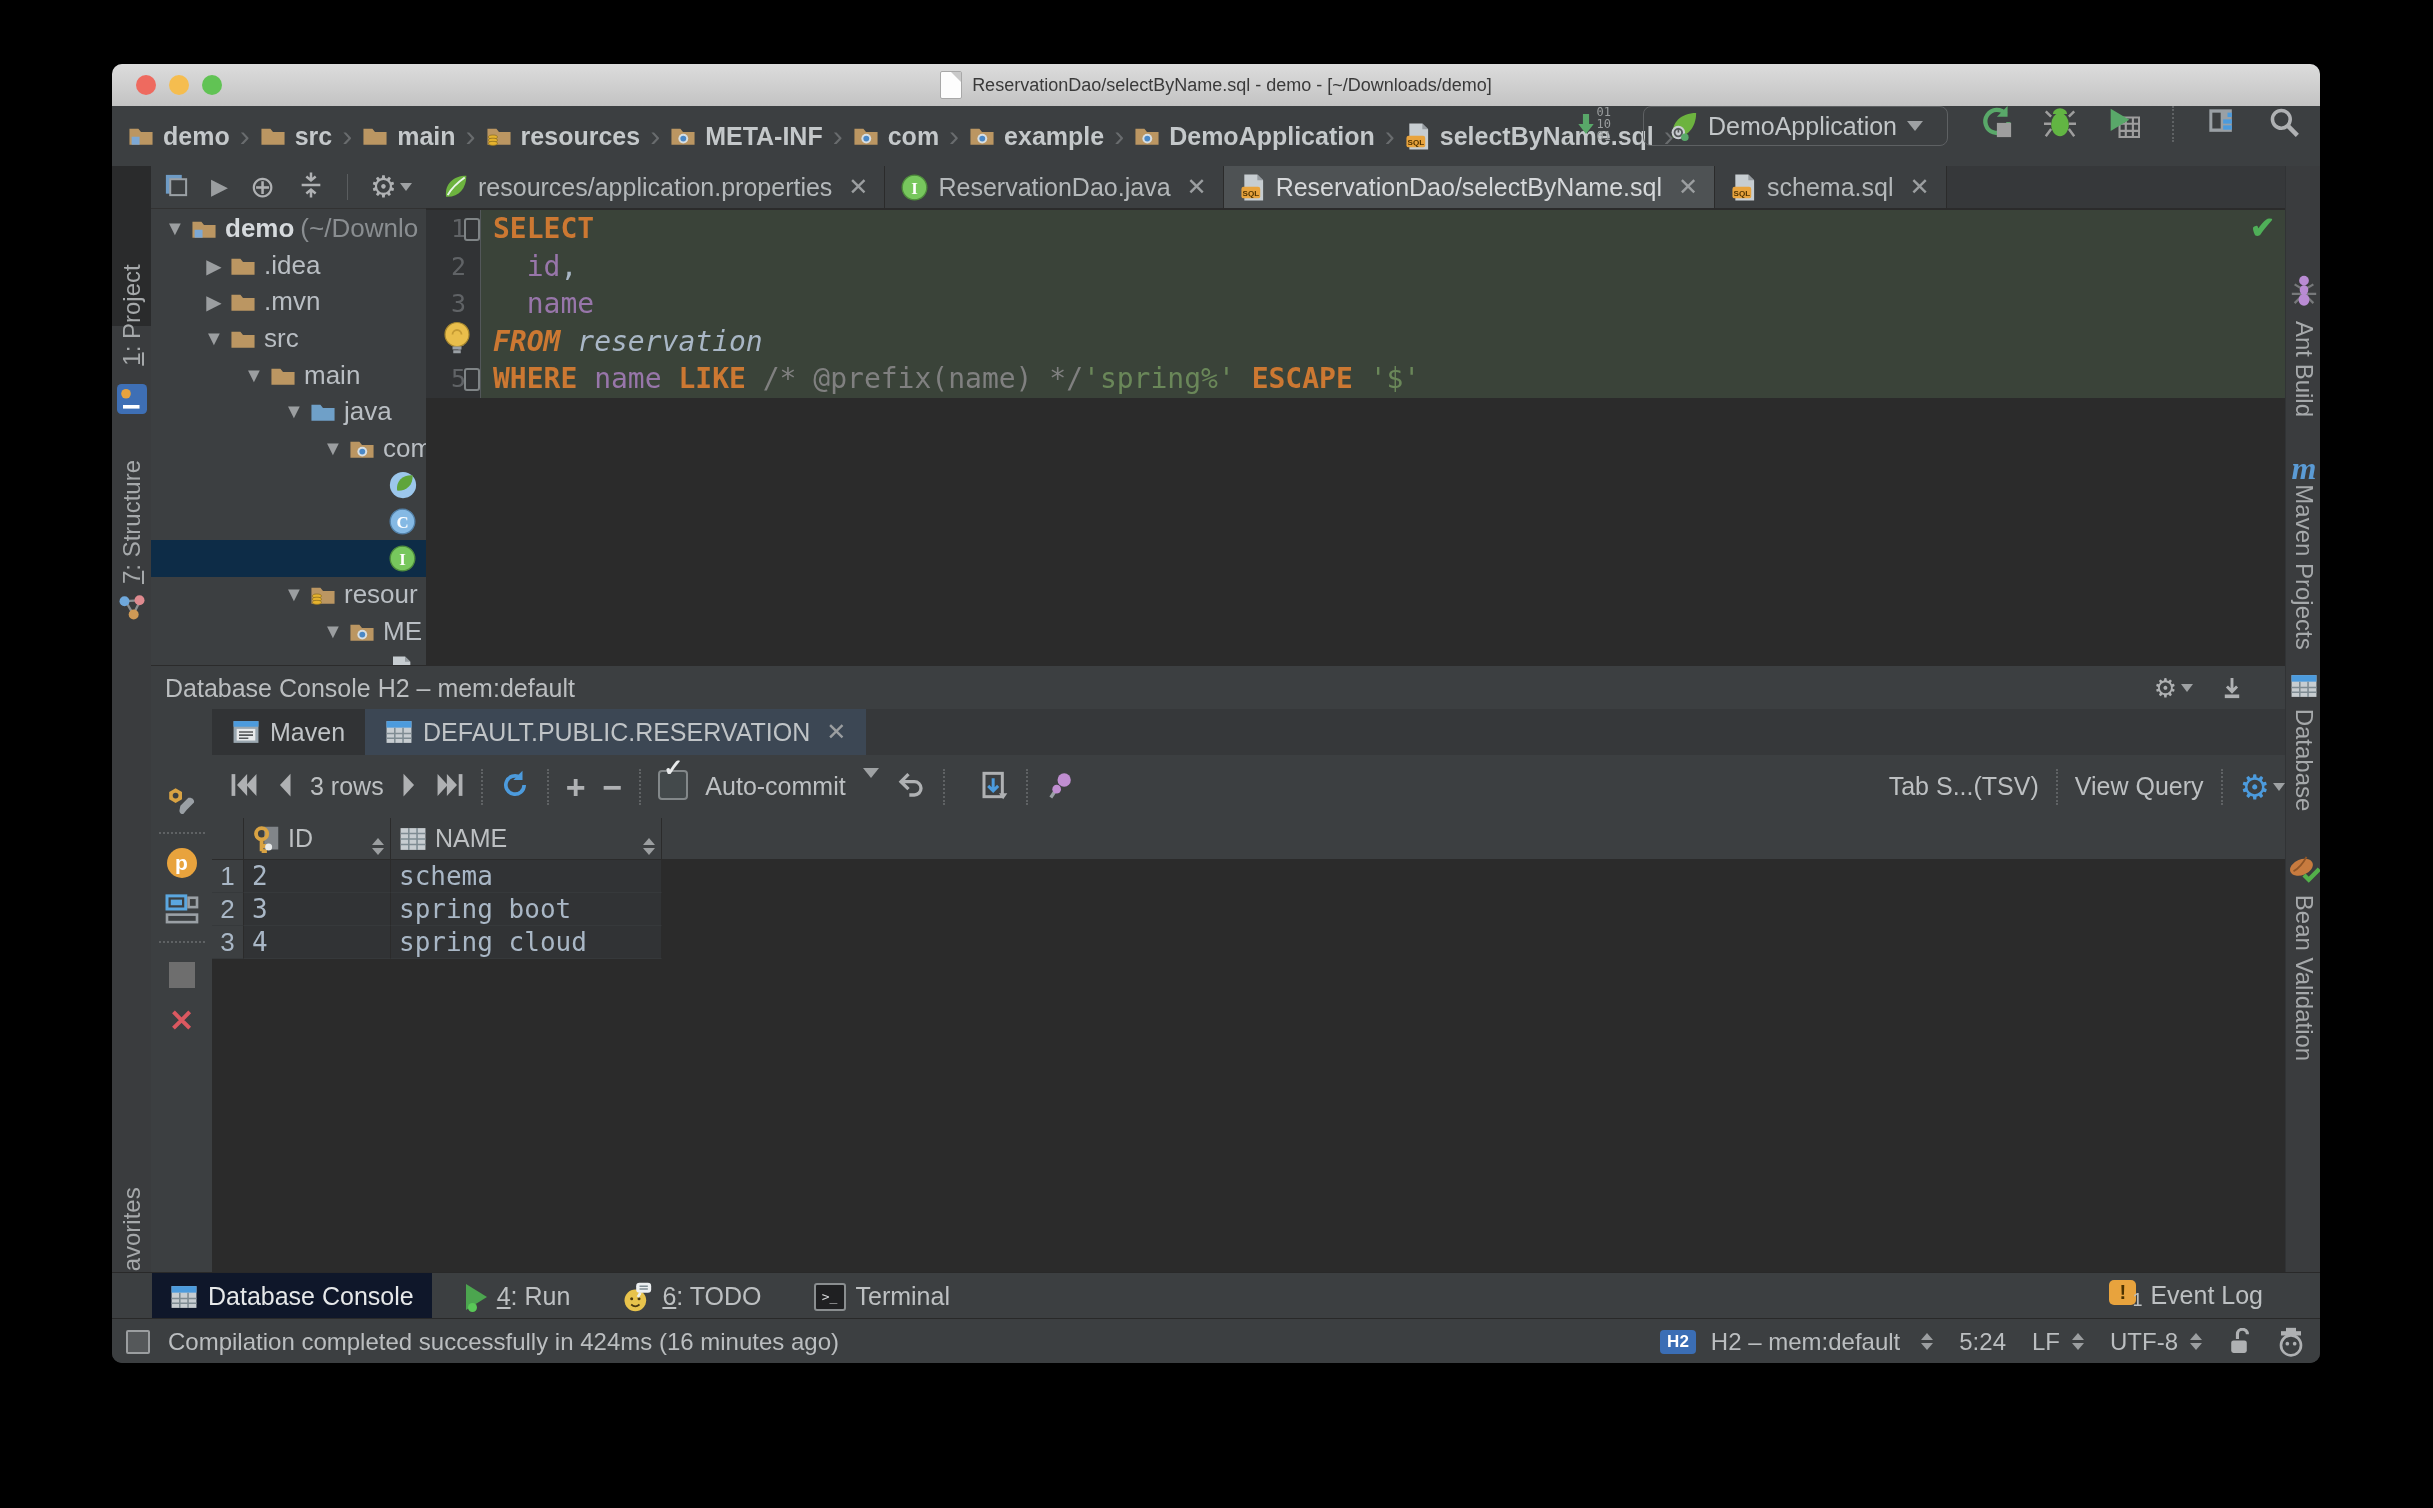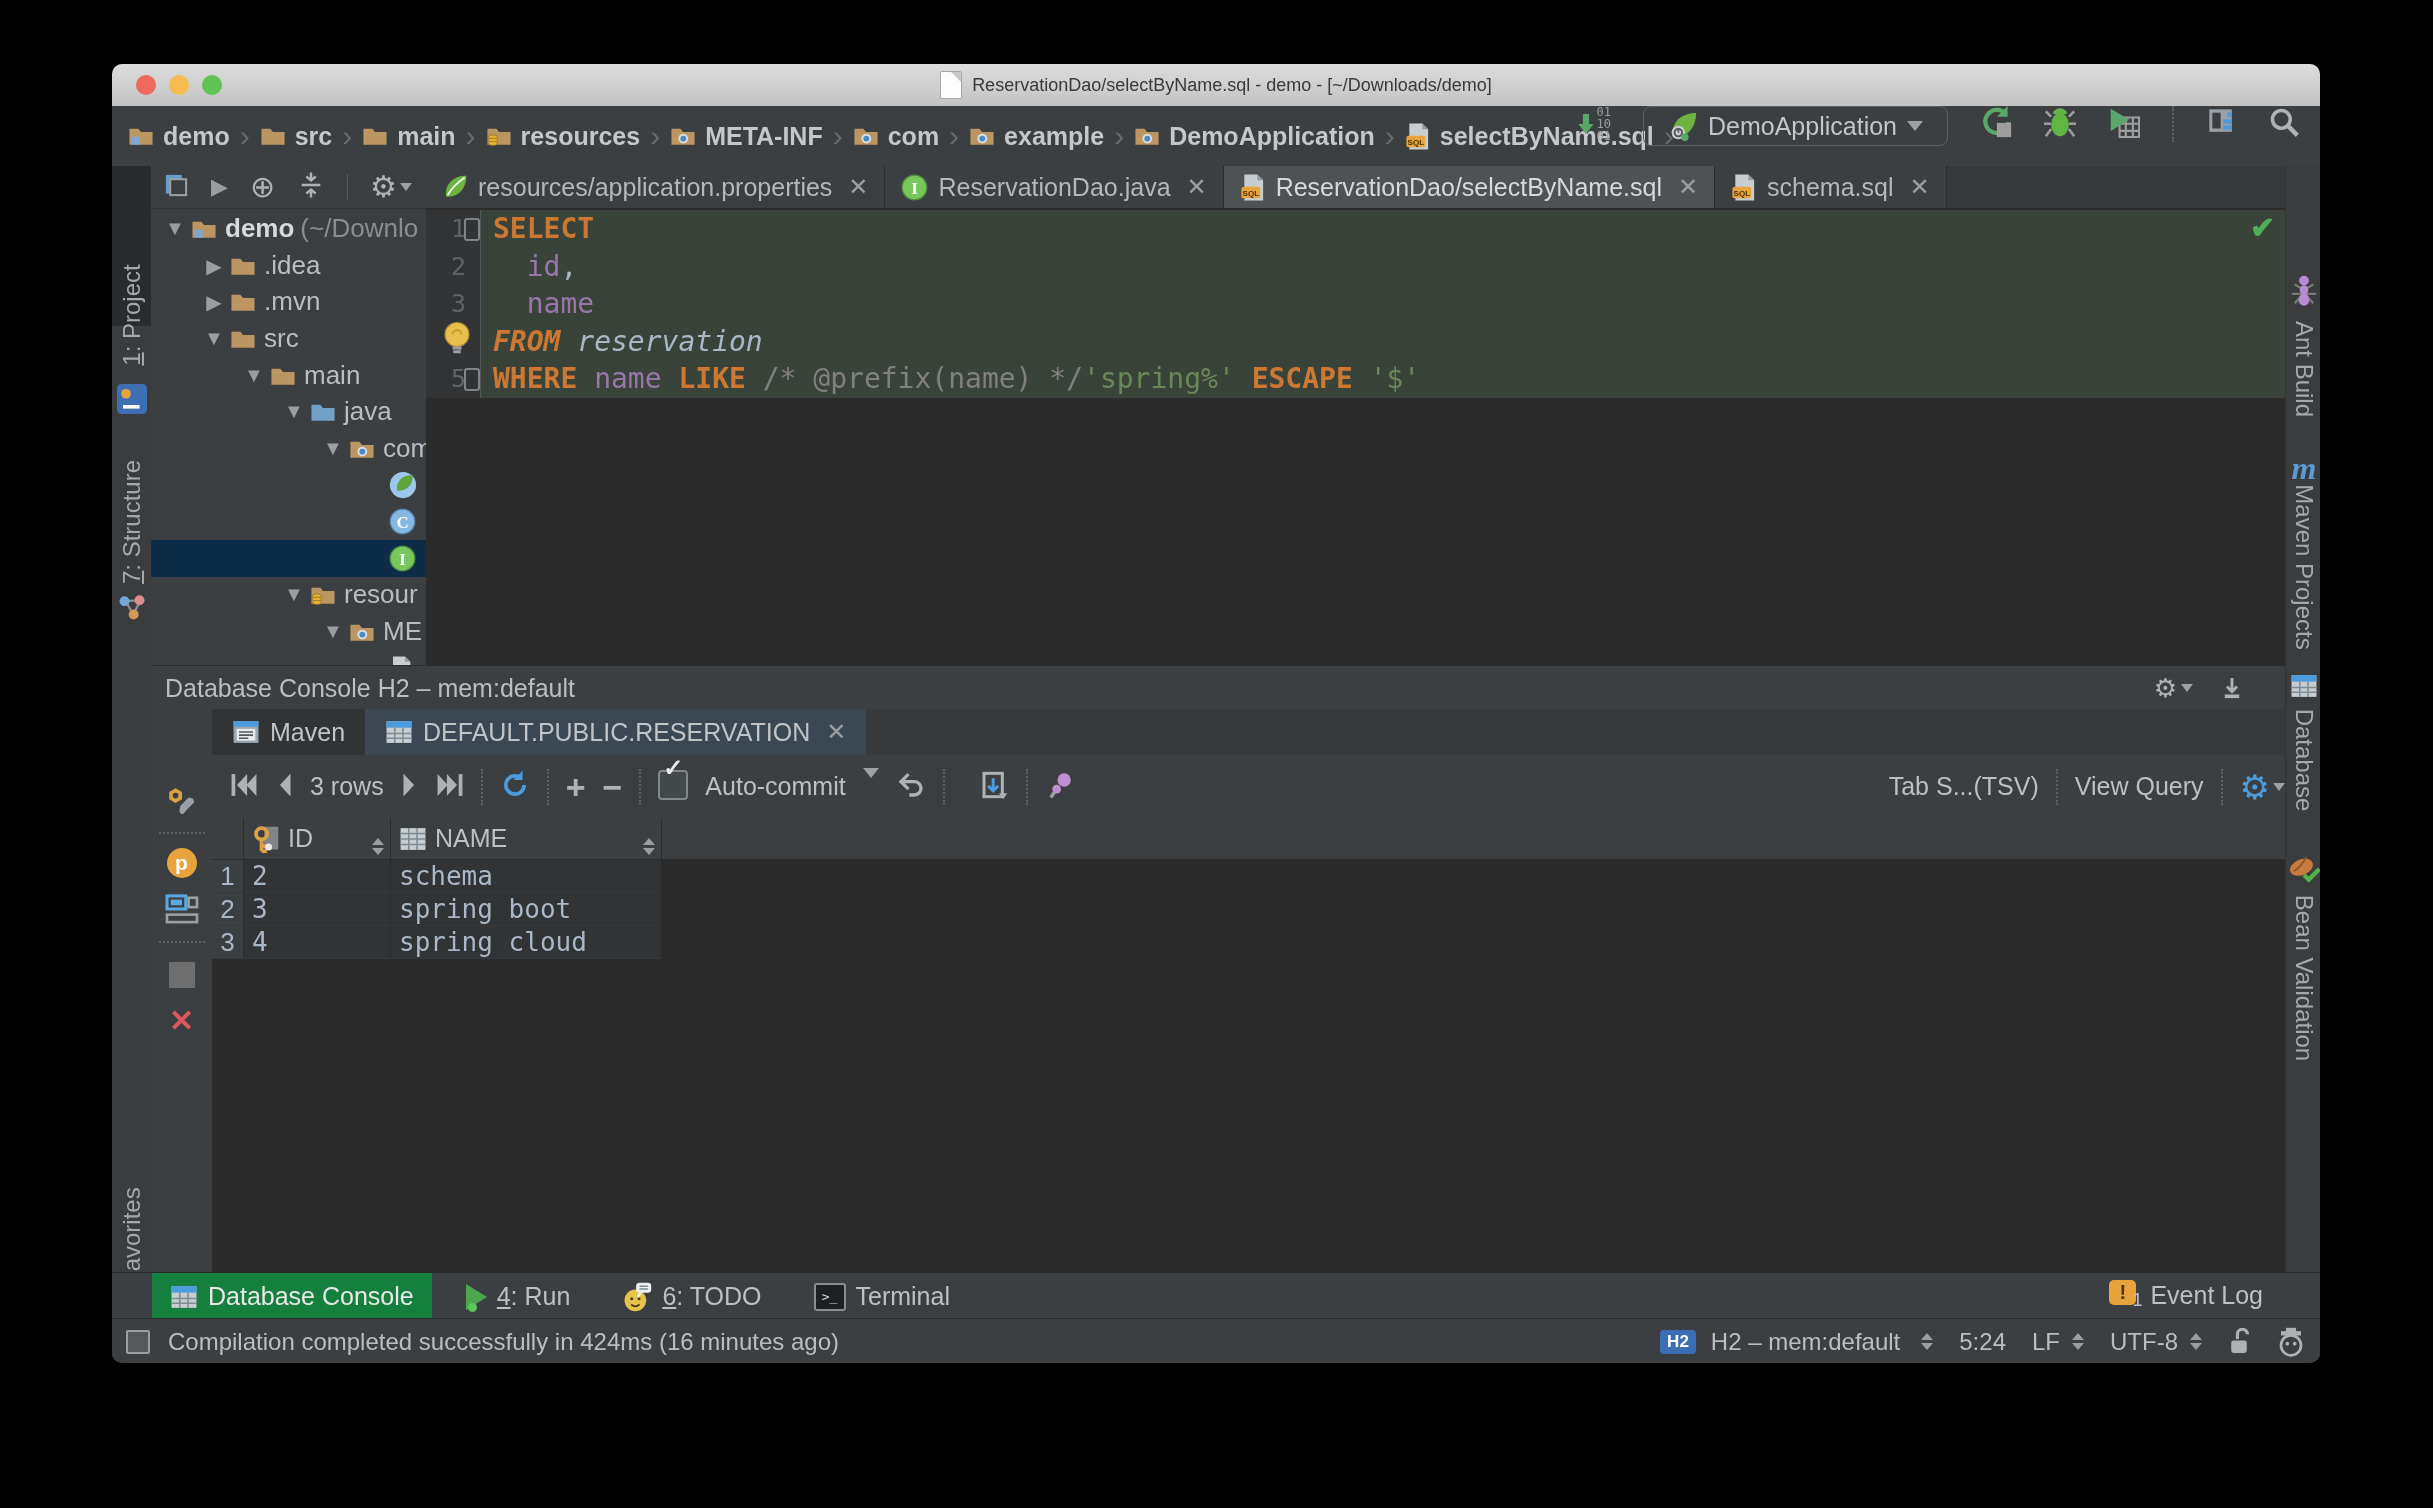--- a/index.html
+++ b/index.html
@@ -90,21 +90,21 @@
       font-family:"DejaVu Sans Mono",monospace;font-size:26px;color:#A9B7C6;line-height:32px;box-sizing:border-box;padding-left:8px;}
   .gc.num{background:#3C3F41;color:#A9B7C6;text-align:center;padding-left:0;font-family:"Liberation Sans",sans-serif;}
   .chk{width:26px;height:26px;background:#43494B;border:2px solid #83888A;border-radius:4px;position:relative;}
   .chk:after{content:"✓";position:absolute;left:3px;top:-4px;color:#E8EAEB;font-size:24px;font-weight:bold;}
   .pcirc{width:30px;height:30px;border-radius:50%;background:#E8A33D;color:#fff;font-weight:bold;font-size:21px;display:flex;align-items:center;justify-content:center;}
   .stop-sq{width:26px;height:26px;background:#6E6E6E;}
   .redx{color:#DB5860;font-size:30px;font-weight:bold;}
   
   #bottom-bar{left:0;top:1208px;width:2208px;height:47px;background:#3C3F41;border-top:1px solid #292929;display:flex;align-items:center;}
   .bb-item{display:flex;align-items:center;gap:10px;font-size:25px;color:#BDC0C2;padding:0 18px;height:47px;}
-  .bb-item.active{background:#15803d;color:#E6E8E9;}
+  .bb-item.active{background:#0f172a;color:#E6E8E9;}
   #event-log{position:absolute;right:57px;top:1208px;height:47px;display:flex;align-items:center;gap:8px;font-size:25px;color:#BDC0C2;}
   #status-bar{left:0;top:1254px;width:2208px;height:45px;background:#3C3F41;border-top:1px solid #292929;display:flex;align-items:center;}
   #status-msg{font-size:24px;color:#BBBEC0;margin-left:18px;}
   #status-right{position:absolute;right:14px;display:flex;align-items:center;gap:26px;font-size:24px;color:#BBBEC0;}
   .h2badge{background:#3B6EB5;color:#fff;font-weight:bold;font-size:17px;border-radius:4px;padding:2px 7px;}
   .panel-toggle{width:20px;height:20px;border:2px solid #9B9EA0;border-radius:2px;background:#55585A;margin-left:14px;}
   .ic{display:inline-flex;align-items:center;justify-content:center;line-height:0;}
   .glyph{font-size:26px;color:#AFB1B3;line-height:1;}
   .u{text-decoration:underline;}
   .balloon{width:27px;height:25px;background:#E8A33D;border-radius:5px;color:#4B3200;font-weight:bold;font-size:20px;display:flex;align-items:center;justify-content:center;}

